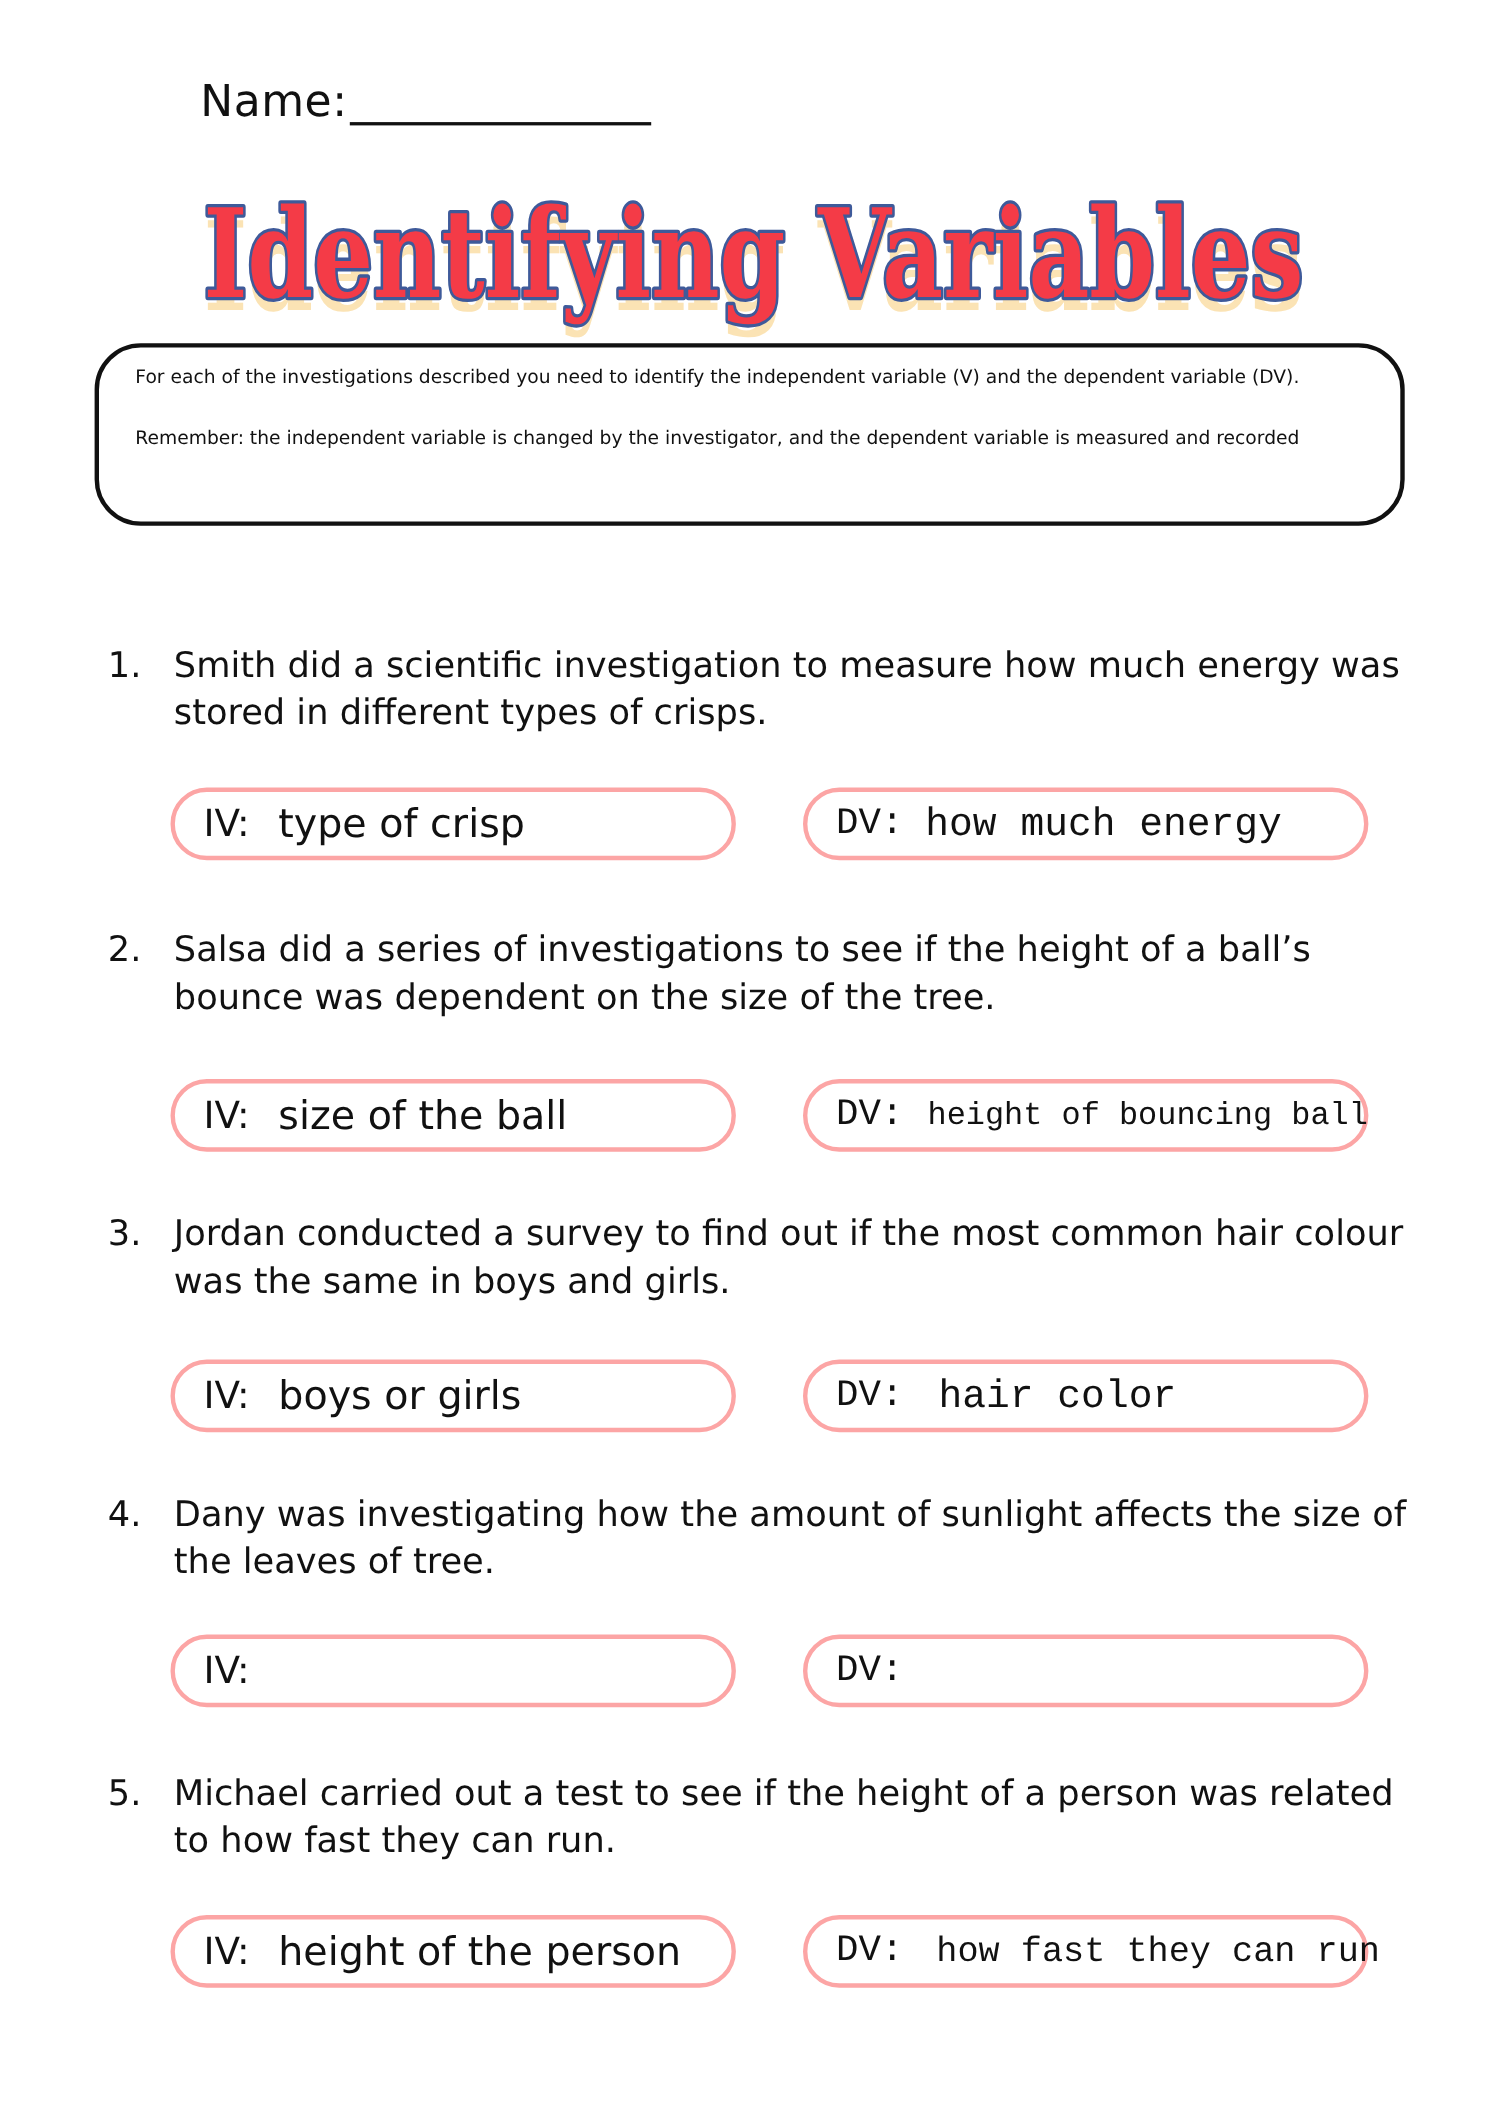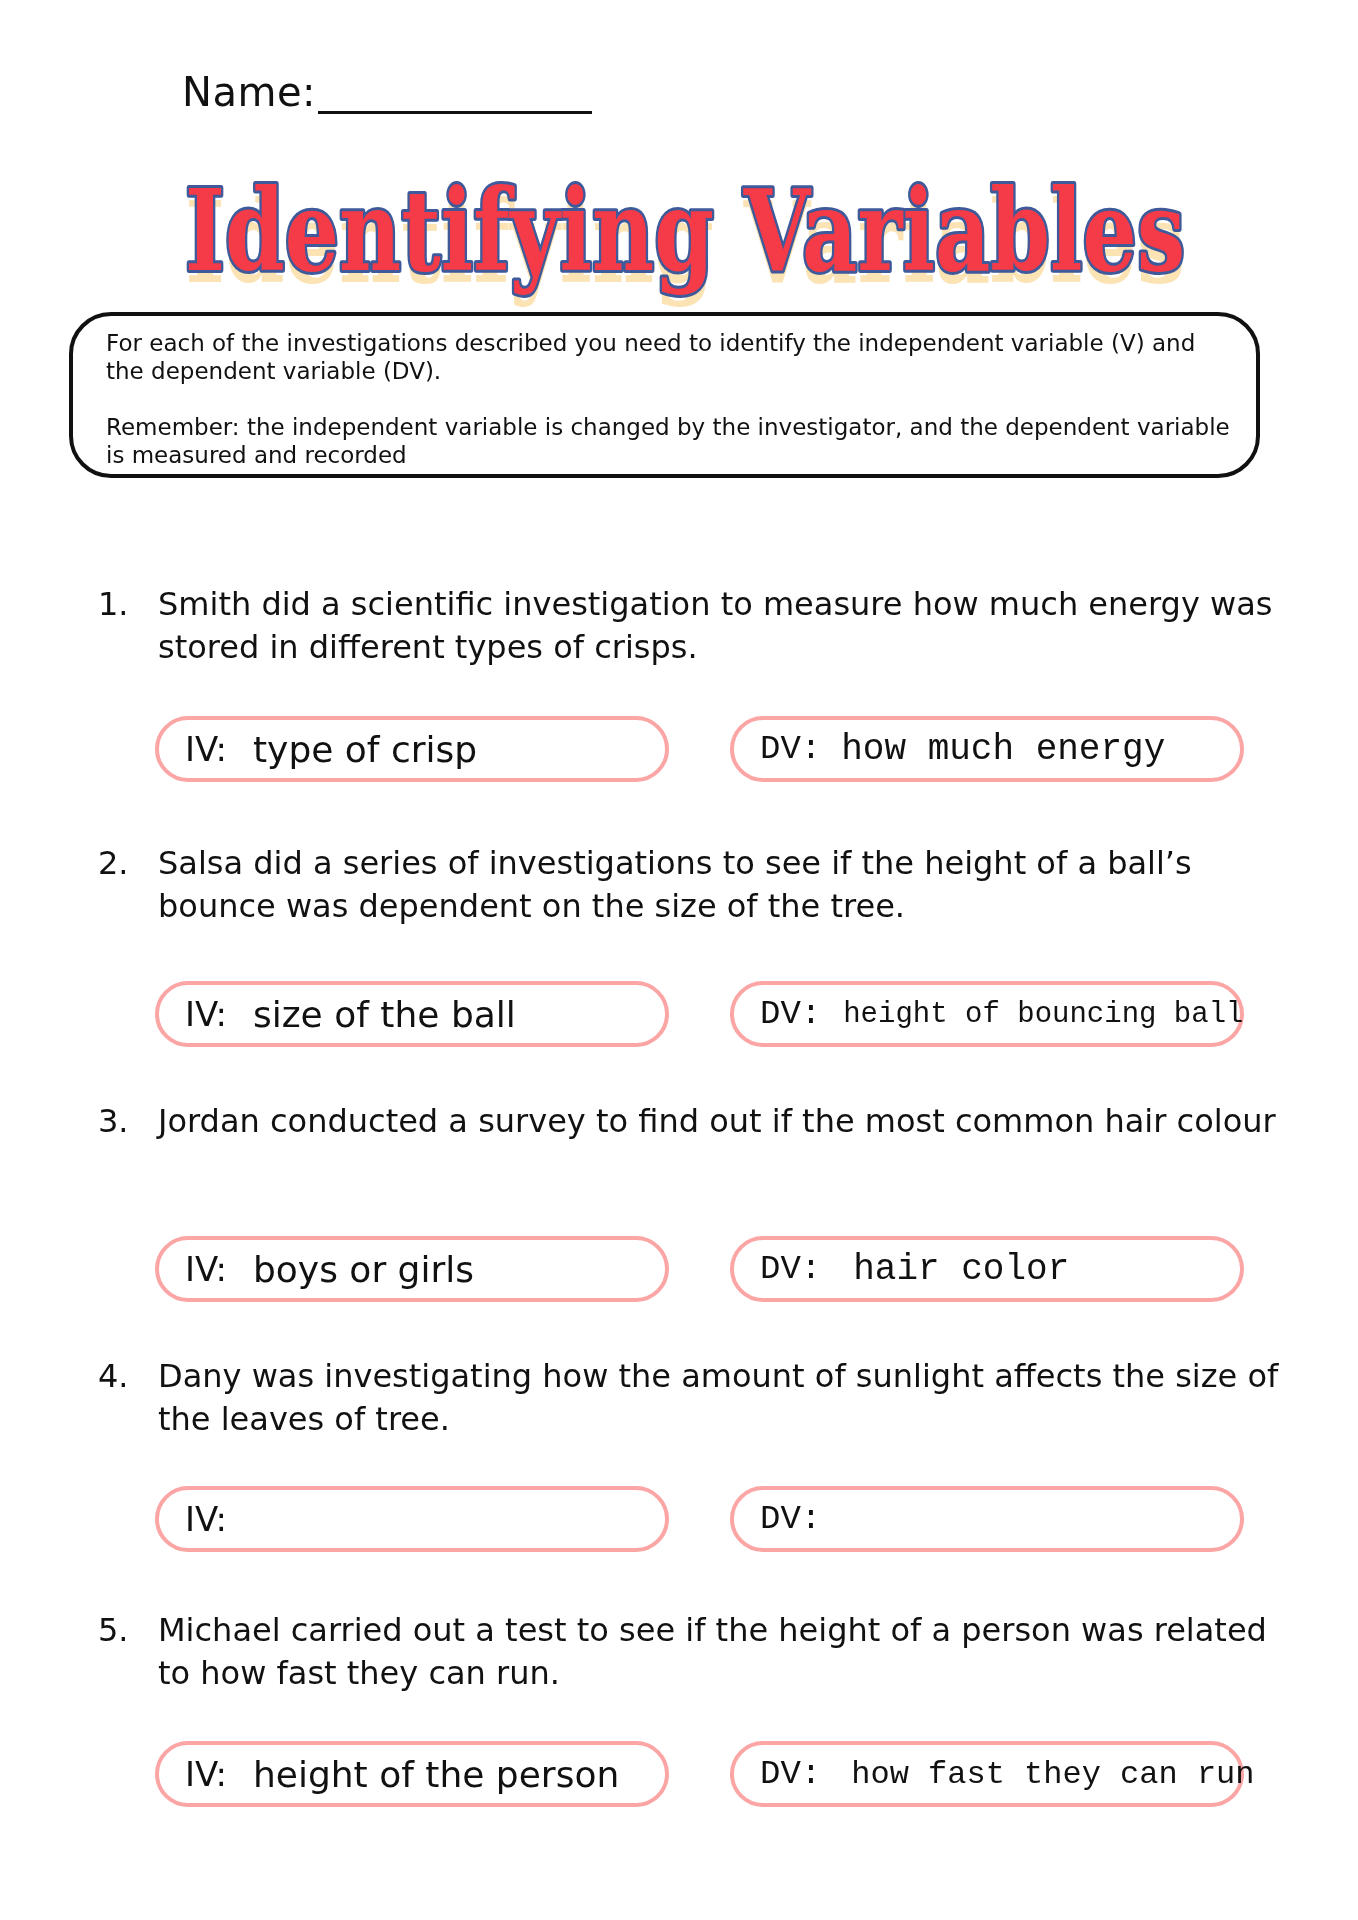--- a/index.html
+++ b/index.html
@@ -6,23 +6,23 @@
   body { width: 1358px; height: 1920px; position: relative; overflow: hidden;
          font-family: "DejaVu Sans", "Liberation Sans", sans-serif; color: #111; }
   .abs { position: absolute; }
 
   .name-label { left: 182px; top: 68px; font-size: 40px; line-height: 48px; letter-spacing: 0.5px; }
   .name-line { left: 318px; top: 111px; width: 274px; height: 3px; background: #111; }
 
   .title-wrap { left: 170px; top: 160px; width: 1030px; height: 150px; }
   .title-wrap svg { width: 100%; height: 100%; overflow: visible; }
 
-  .instructions { left: 69px; top: 312px; width: 1191px; height: 166px; box-sizing: border-box;
+  .instructions { left: 86px; top: 312px; width: 1191px; height: 166px; box-sizing: border-box;
                   border: 4px solid #111; border-radius: 42px; padding: 13px 24px 0 33px;
-                  font-size: 23px; line-height: 28px; }
+                  font-size: 17px; line-height: 28px; }
   .instructions p { margin: 0 0 28px 0; }
 
   .q-num { left: 98px; font-size: 32px; line-height: 43px; }
   .q-text { left: 158px; width: 1110px; font-size: 32px; line-height: 43px; }
   .q-text span { display: block; white-space: nowrap; }
 
   .ans-box { height: 66px; width: 514px; box-sizing: border-box; border: 4px solid #fca5a5;
              border-radius: 34px; display: flex; align-items: center; white-space: nowrap; }
   .ans-box.iv { left: 155px; }
   .ans-box.dv { left: 730px; font-family: Liberation Mono, monospace; }
@@ -72,20 +72,21 @@
   <span class="ans-value">size of the ball</span>
 </div>
 <div class="abs ans-box dv" style="top:981px">
   <span class="ans-label">DV:</span>
   <span class="ans-value small">height of bouncing ball</span>
 </div>
 
 <div class="abs q-num" style="top:1100px">3.</div>
 <div class="abs q-text" style="top:1100px">
   <span>Jordan conducted a survey to find out if the most common hair colour</span>
+  <span>was the same in boys and girls.</span>
 </div>
 <div class="abs ans-box iv" style="top:1236px">
   <span class="ans-label">IV:</span>
   <span class="ans-value">boys or girls</span>
 </div>
 <div class="abs ans-box dv" style="top:1236px">
   <span class="ans-label">DV:</span>
   <span class="ans-value" style="margin-left:32px">hair color</span>
 </div>
 

